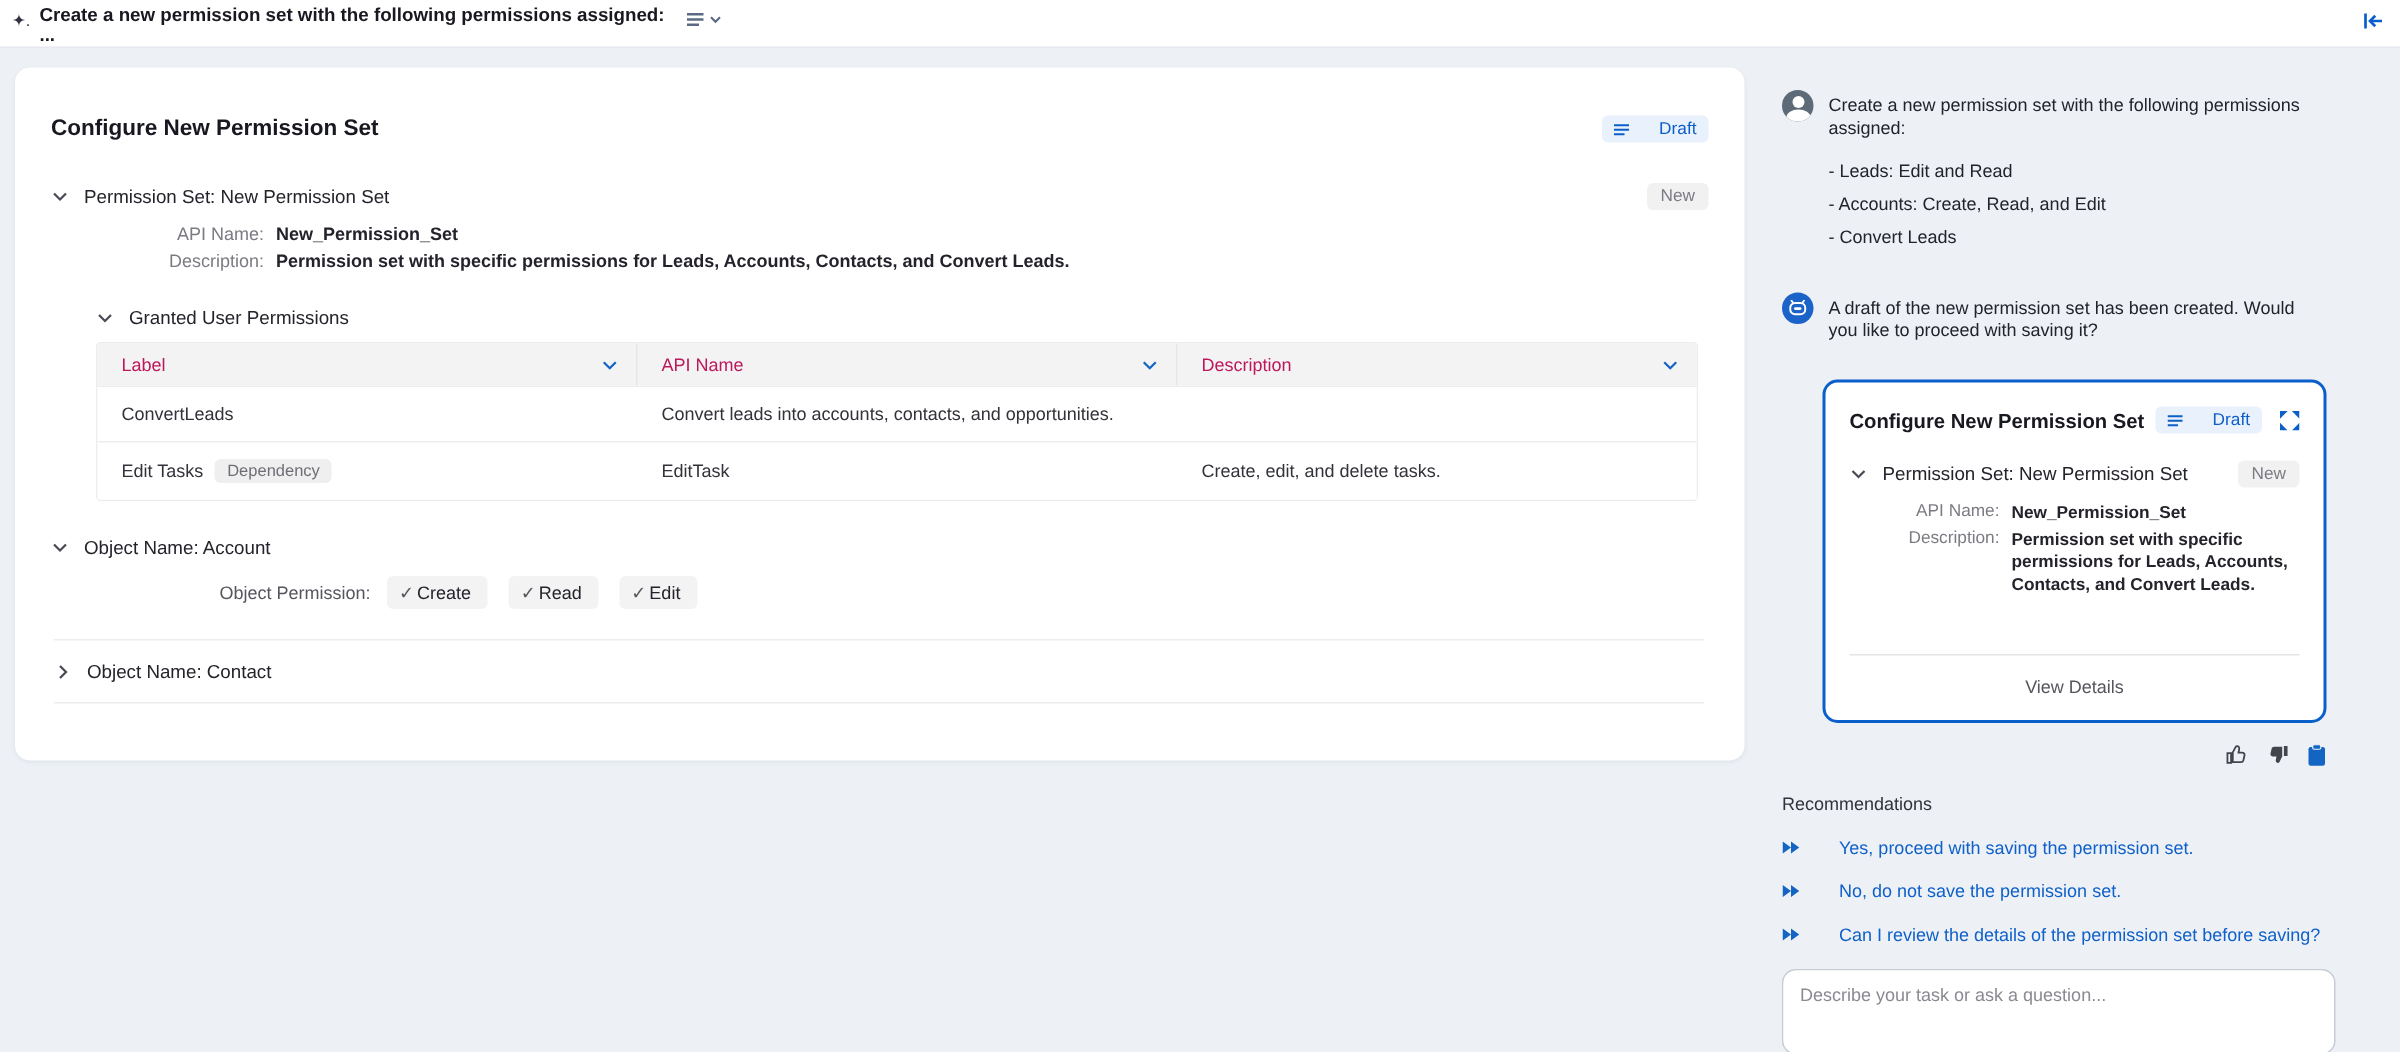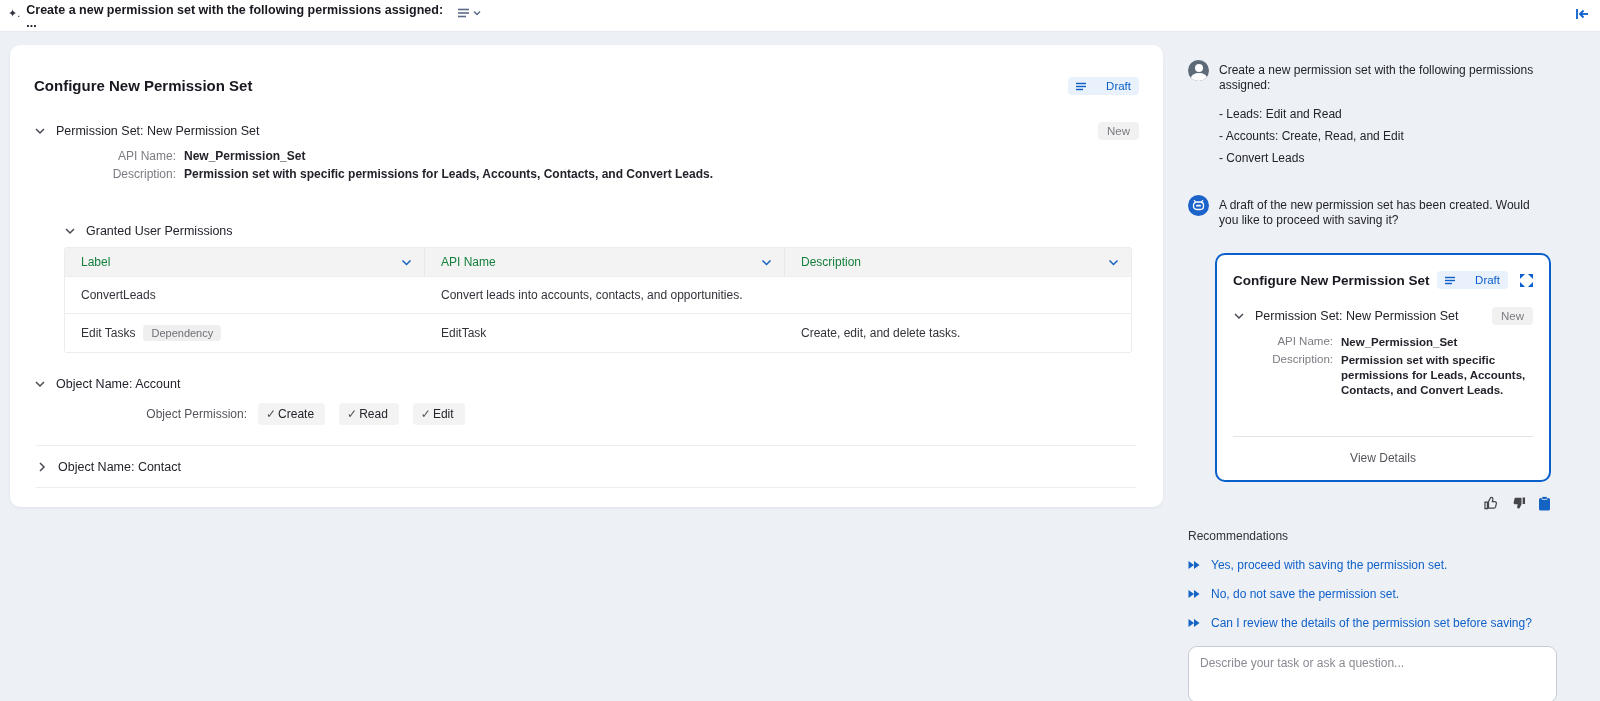--- a/index.html
+++ b/index.html
@@ -19,24 +19,24 @@
   .panel-title { font-size:15px; font-weight:bold; color:#181820; }
   .badge-draft { display:inline-flex; align-items:center; gap:19px; background:#e9f1fd; color:#0c5fc7; font-size:11.5px; border-radius:4px; padding:3px 8px; cursor:pointer; }
   .badge-new { background:#f1f1f1; color:#7b7b83; font-size:11.5px; border-radius:4px; padding:3px 9px;margin-left:22px; }
   .sec-row { display:flex; align-items:center; gap:10px; cursor:pointer; }
   .sec-label { font-size:12.5px; color:#23232b; }
   .chev { width:12px; height:12px; flex:0 0 auto; }
   .kv { display:grid; grid-template-columns:142px auto; column-gap:8px; row-gap:4px; margin-top:9px; }
   .kv .k { text-align:right; color:#7b7b83; font-size:12px; }
   .kv .v { color:#23232b; font-size:12px; font-weight:bold; }
 
-  .gup-header { margin:43px 0 0 30px;text-align:right; }
+  .gup-header { margin:24px 0 0 30px;text-align:right; }
   .ps-table { margin:9px 0 0 30px; width:1068px; border:1px solid #ececec; border-radius:3px; font-size:12px; }
   .t-head { display:grid; grid-template-columns:360px 360px 1fr; background:#f3f3f3; }
-  .t-head .th { display:flex; justify-content:space-between; align-items:center; padding:7px 12px 7px 16px; color:#15803d; border-right:1px solid #e7e7e7; cursor:pointer; }
+  .t-head .th { display:flex; justify-content:space-between; align-items:center; padding:7px 12px 7px 16px; color:#be185d; border-right:1px solid #e7e7e7; cursor:pointer; }
   .t-head .th:last-child { border-right:none; }
   .t-row { display:grid; grid-template-columns:360px 360px 1fr; border-top:1px solid #ededed; background:#fff; }
   .t-row .td { padding:11px 12px 11px 16px; color:#32323a; display:flex; align-items:center; gap:8px; }
   .dep-badge { background:#efefef; color:#6e6e76; font-size:11px; border-radius:4px; padding:2px 8px; }
 
   .obj-account { margin-top:24px; }
   .objperm-row { display:grid; grid-template-columns:213px auto; column-gap:11px; align-items:center; margin-top:12px; }
   .objperm-label { text-align:right; color:#55555d; font-size:12px; }
   .pill-group { display:flex; gap:14px; }
   .pill { background:#f3f3f3; border-radius:4px; padding:4px 11px 4px 8px; font-size:12px; color:#23232b; display:flex; align-items:center; gap:2px; }
@@ -63,21 +63,21 @@
   .mini-kv { display:grid; grid-template-columns:86px auto; column-gap:8px; row-gap:3px; margin:10px 0 0 14px; }
   .mini-kv .k { text-align:right; color:#7b7b83; font-size:11.5px; }
   .mini-kv .v { color:#23232b; font-size:11.5px; font-weight:bold; line-height:15px; max-width:200px; }
   .mini-div { height:1px; background:#e4e4e4; margin-top:38px; }
   .view-details { text-align:center; padding:14px 0 15px 0; font-size:12px; color:#55555d; cursor:pointer; }
 
   .feedback { display:flex; justify-content:flex-end; gap:12px; margin:14px 4px 0 0; width:363px; }
   .feedback .fb { cursor:pointer; }
 
   .rec-title { font-size:12px; color:#32323a; margin-top:18px; }
-  .rec-item { display:flex; gap:10px; align-items:center; margin-top:15px; cursor:pointer; }
+  .rec-item { display:flex; gap:25px; align-items:center; margin-top:15px; cursor:pointer; }
   .rec-item .txt { font-size:12px; color:#1060c9; }
 
   .ask-box { position:relative; margin-top:16px; width:369px; height:57px; background:#fff; border:1px solid #c7ccd4; border-radius:9px; }
   .ask-box textarea { width:100%; height:100%; border:none; outline:none; resize:none; border-radius:9px; padding:9px 26px 8px 11px; font-family:"Liberation Sans", sans-serif; font-size:12px; color:#32323a; }
   .ask-box textarea::placeholder { color:#8a8a92; }
 
   svg { display:block; }
 </style>
 </head>
 <body>

